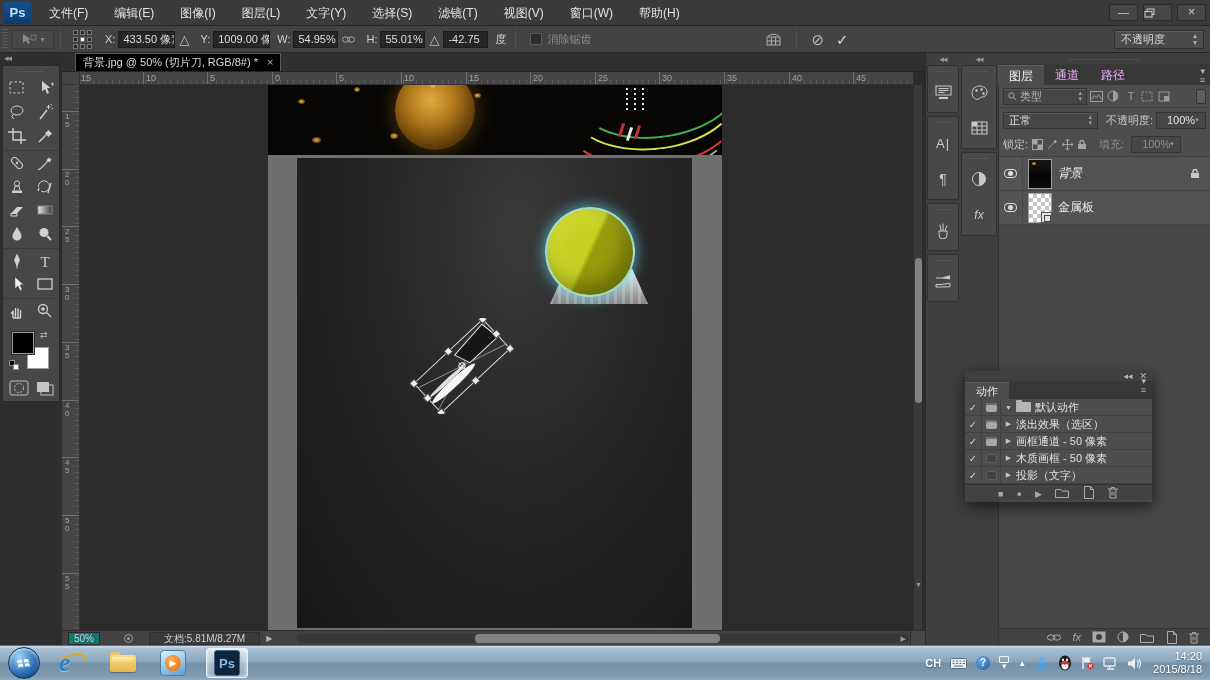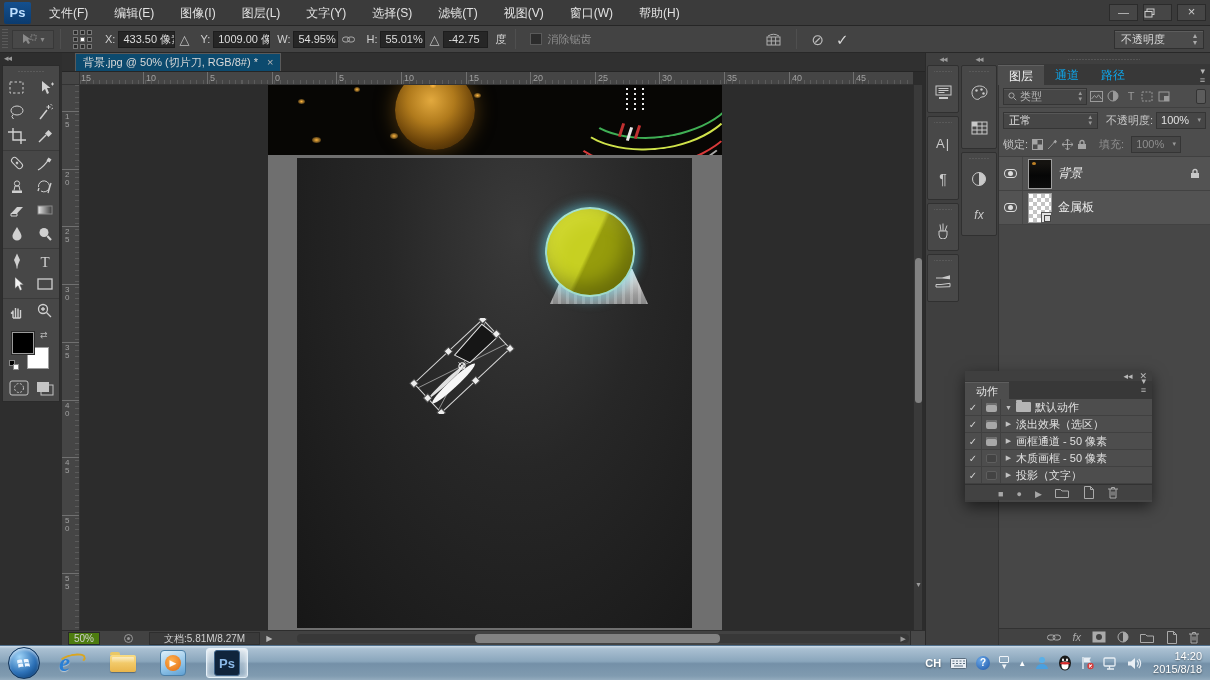--- a/index.html
+++ b/index.html
@@ -42,21 +42,21 @@
 .fg-swatch{position:absolute;left:5px;top:2px;width:22px;height:22px;background:#000;border:1px solid #9c9c9c;box-shadow:0 0 0 1px #2c2c2c;z-index:2;}
 .bg-swatch{position:absolute;left:20px;top:17px;width:22px;height:22px;background:#fff;border:1px solid #9c9c9c;}
 .swap-colors{position:absolute;left:33px;top:0;font-size:9px;color:#b8b8b8;}
 .mini-colors{position:absolute;left:2px;top:30px;width:11px;height:11px;}
 .mini-colors i{position:absolute;width:6px;height:6px;border:1px solid #888;}
 .mini-colors .mb{left:0;top:0;background:#000;}.mini-colors .mw{left:4px;top:4px;background:#fff;}
 .extrabtns{display:flex;justify-content:space-around;margin:4px 2px 0;}
 
 .docwin{position:absolute;left:62px;top:53px;width:863px;bottom:35px;background:#2c2c2c;}
 .tabbar{position:absolute;left:0;top:0;right:0;height:19px;background:#303030;border-bottom:1px solid #252525;display:flex;}
-.doctab{margin-left:13px;background:#0c4a6e;border:1px solid #5a5a5a;border-bottom:none;padding:0 7px;font-size:11px;color:#d8d8d8;line-height:17px;display:flex;gap:9px;align-items:center;justify-content:space-between;}
+.doctab{margin-left:13px;background:#000000;border:1px solid #5a5a5a;border-bottom:none;padding:0 7px;font-size:11px;color:#d8d8d8;line-height:17px;display:flex;gap:9px;align-items:center;justify-content:space-between;}
 .tab-close{color:#b5b5b5;font-size:11px;}
 .rcorner{position:absolute;left:0;top:19px;width:18px;height:13px;background:#454545;border-right:1px solid #333;border-bottom:1px solid #333;}
 .hruler{position:absolute;left:18px;top:19px;width:833px;height:13px;background-color:#454545;border-bottom:1px solid #333;overflow:hidden;background-image:repeating-linear-gradient(90deg,#5b5b5b 0 1px,transparent 1px 6.46px);background-size:100% 4px;background-position:0 100%;background-repeat:no-repeat;}
 .hruler .maj{position:absolute;top:0;width:1px;height:13px;background:#707070;}
 .hruler .lab{position:absolute;top:1px;font-size:9px;color:#a0a0a0;}
 .vruler{position:absolute;left:0;top:32px;width:18px;bottom:15px;background-color:#454545;border-right:1px solid #333;overflow:hidden;background-image:repeating-linear-gradient(180deg,#5b5b5b 0 1px,transparent 1px 5.77px);background-size:4px 100%;background-position:100% 0;background-repeat:no-repeat;}
 .vruler .maj{position:absolute;left:0;height:1px;width:18px;background:#707070;}
 .vruler .lab{position:absolute;left:3px;width:8px;font-size:8px;line-height:8px;color:#a0a0a0;word-break:break-all;}
 .canvas{position:absolute;left:18px;top:32px;width:833px;bottom:15px;background:#2c2c2c;overflow:hidden;}
 
@@ -80,21 +80,21 @@
 .trapezoid{position:absolute;left:253px;top:111px;width:98px;height:35px;clip-path:polygon(16% 0,84% 0,100% 100%,0 100%);
  background:linear-gradient(180deg,#f0f0f0,#cccccc 35%,#9b9b9b 75%,#878787);z-index:2;}
 .trapezoid:before{content:'';position:absolute;left:22%;top:0;width:56%;height:70%;background:radial-gradient(ellipse at 50% 0,rgba(238,238,150,.8),rgba(238,238,150,0) 70%);}
 .trapezoid:after{content:'';position:absolute;inset:0;background:repeating-linear-gradient(90deg,rgba(255,255,255,.22) 0 3px,transparent 3px 8px);}
 .knife{position:absolute;left:105px;top:160px;z-index:4;}
 
 .vscroll{position:absolute;top:32px;bottom:15px;left:851px;width:9px;background:#3a3a3a;border-left:1px solid #2d2d2d;}
 .vthumb{position:absolute;left:1px;width:7px;top:173px;height:145px;background:#828282;border-radius:4px;}
 .varrow{position:absolute;bottom:42px;left:1px;font-size:7px;color:#9a9a9a;}
 .statusbar{position:absolute;left:0;right:0;bottom:0;height:15px;background:#424242;border-top:1px solid #2d2d2d;display:flex;align-items:center;font-size:10px;color:#d0d0d0;}
-.zoombox{margin-left:6px;background:#4d7c0f;border:1px solid #2a2a2a;padding:0 5px;height:13px;line-height:12px;}
+.zoombox{margin-left:6px;background:#0f766e;border:1px solid #2a2a2a;padding:0 5px;height:13px;line-height:12px;}
 .drive-icon{width:9px;height:9px;border:1px solid #9a9a9a;border-radius:50%;margin-left:24px;position:relative;}
 .drive-icon:after{content:'';position:absolute;left:2px;top:2px;width:3px;height:3px;background:#9a9a9a;border-radius:50%;}
 .docsize{margin-left:16px;background:#3a3a3a;border:1px solid #2e2e2e;height:13px;line-height:12px;padding:0 14px;}
 .flyout{margin-left:6px;font-size:8px;color:#b5b5b5;}
 .hscroll{position:absolute;left:235px;right:16px;top:3px;height:9px;background:#383838;border-radius:4px;}
 .hthumb{position:absolute;left:178px;width:245px;top:0;height:9px;background:#828282;border-radius:4px;}
 .harrow{position:absolute;top:1px;font-size:7px;color:#9a9a9a;}
 .scrollcorner{position:absolute;right:0;top:0;width:15px;height:15px;background:#474747;border-left:1px solid #2d2d2d;}
 
 .rightdocks{position:absolute;left:925px;top:53px;width:285px;bottom:35px;background:#3f3f3f;border-left:1px solid #2a2a2a;}
@@ -102,33 +102,33 @@
 .dc1{left:1px;width:32px;}
 .dc2{left:35px;width:36px;}
 .dock-head{height:10px;text-align:center;font-size:9px;color:#999;line-height:9px;letter-spacing:-1px;}
 .dock-group{background:#484848;border:1px solid #303030;border-radius:2px;margin-bottom:3px;padding-bottom:2px;}
 .dg-dots{height:6px;background:radial-gradient(circle,#6a6a6a 35%,transparent 40%) center/3px 3px repeat-x;margin:2px 6px 0;}
 .dock-btn{height:36px;display:flex;align-items:center;justify-content:center;color:#c9c9c9;font-size:15px;}
 
 .layerspanel{position:absolute;left:72px;right:0;top:2px;bottom:0;display:flex;flex-direction:column;}
 .lp-head{height:9px;background:radial-gradient(circle,#6a6a6a 35%,transparent 40%) center/3px 3px repeat-x;margin:0 70px;}
 .ptabs{height:21px;display:flex;background:#383838;align-items:flex-end;}
-.ptab{padding:0 11px;font-size:12px;line-height:20px;color:#0ea5e9;height:20px;}
+.ptab{padding:0 11px;font-size:12px;line-height:20px;color:#f0abfc;height:20px;}
 .ptab.active{background:#4d4d4d;color:#f2f2f2;border-top:1px solid #606060;}
 .pmenu{margin-left:auto;margin-right:5px;color:#b8b8b8;font-size:9px;line-height:9px;text-align:right;}
 .pbody{background:#4d4d4d;flex:1;display:flex;flex-direction:column;border-left:1px solid #333;}
 .filterrow{height:23px;display:flex;align-items:center;padding:0 4px;gap:3px;border-bottom:1px solid #404040;}
 .kindbox{width:84px;height:17px;background:#464646;border:1px solid #353535;box-shadow:inset 0 1px 0 #575757;display:flex;align-items:center;font-size:11px;color:#b8b8b8;padding:0 4px;gap:3px;}
 .kindbox .ud{margin-left:auto;font-size:7px;line-height:6px;color:#999;}
 .f-ico{width:14px;text-align:center;color:#9b9b9b;font-size:11px;}
 .f-toggle{margin-left:auto;width:10px;height:15px;background:#5c5c5c;border:1px solid #333;border-radius:2px;}
 .blendrow{height:24px;display:flex;align-items:center;padding:0 4px;font-size:11px;color:#c6c6c6;}
 .blendbox{width:95px;height:17px;background:#464646;border:1px solid #353535;box-shadow:inset 0 1px 0 #575757;display:flex;align-items:center;padding:0 5px;color:#e0e0e0;}
 .blendbox .ud{margin-left:auto;font-size:7px;line-height:6px;color:#999;}
-.opacitybox,.fillbox{width:50px;height:17px;background:#464646;border:1px solid #353535;display:flex;align-items:center;padding:0 4px;color:#e0e0e0;margin-left:3px;}
+.opacitybox,.fillbox{width:50px;height:17px;background:#464646;border:1px solid #353535;display:flex;align-items:center;padding:0 10px;color:#e0e0e0;margin-left:3px;}
 .opacitybox .da,.fillbox .da{margin-left:auto;font-size:7px;color:#999;}
 .lockrow{height:25px;display:flex;align-items:center;padding:0 4px;font-size:11px;color:#c6c6c6;border-bottom:1px solid #404040;gap:4px;}
 .lockrow .lk{color:#a5a5a5;}
 .fillbox{color:#8f8f8f;}
 .fill-label{margin-left:8px;color:#8f8f8f;}
 .layerlist{}
 .lrow{height:34px;display:flex;align-items:center;background:#535353;border-bottom:1px solid #424242;}
 .lrow.selected{background:#74849a;}
 .leye{width:24px;align-self:stretch;border-right:1px solid #464646;display:flex;align-items:center;justify-content:center;}
 .eye{width:13px;height:9px;border:1px solid #dcdcdc;border-radius:60% / 100%;position:relative;}

